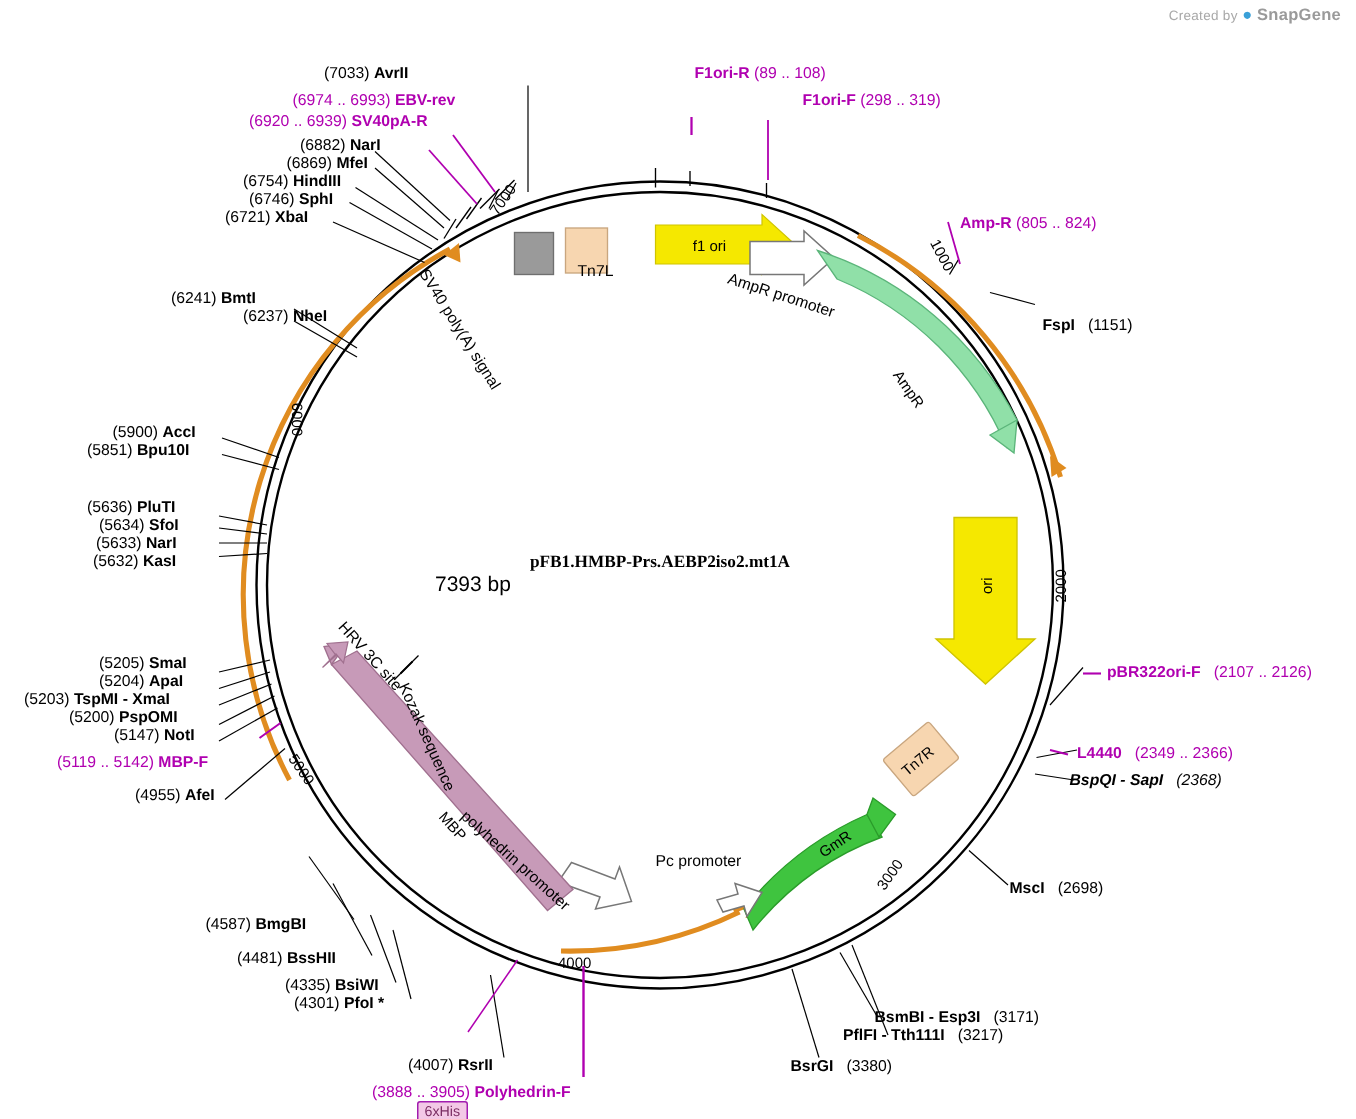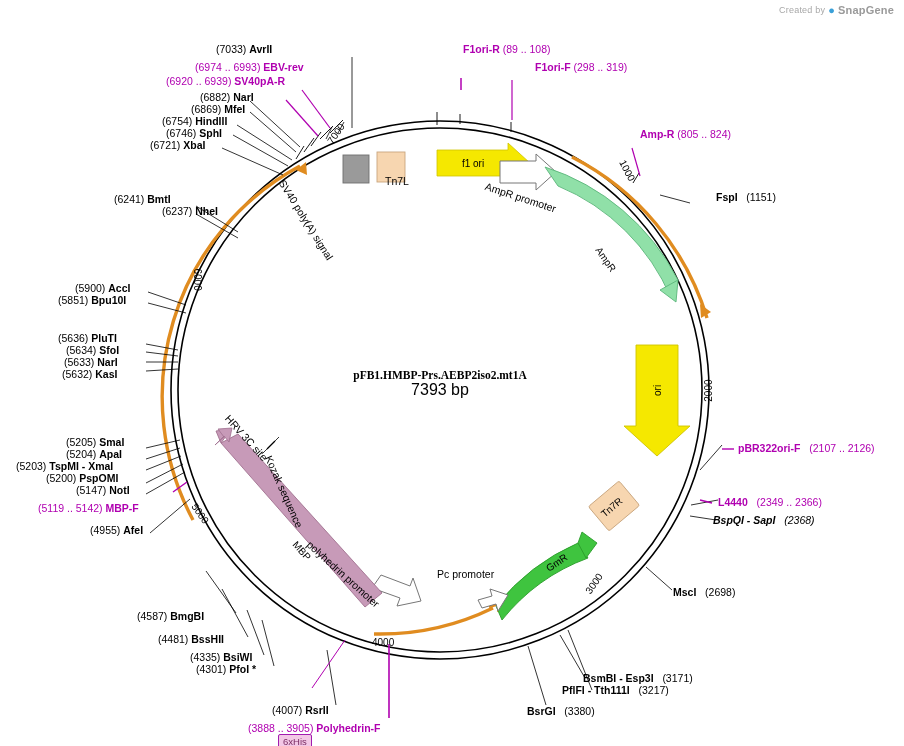--- a/index.html
+++ b/index.html
@@ -61,22 +61,22 @@
     position: absolute;
     width: 300px;
     text-align: center;
     font-size: 11.5px;
     font-weight: bold;
     color: #000;
   }
   .plasmid-sub {
     position: absolute;
     width: 300px;
-    text-align: center;
-    font-size: 16px;
+    text-align: left;
+    font-size: 14px;
     color: #000;
   }
   .tag6x {
     position: absolute;
     background: #f3c8e6;
     border: 1px solid #a21caf;
     color: #7a2d63;
     font-size: 9.5px;
     padding: 1px 4px;
     border-radius: 2px;
@@ -304,34 +304,34 @@
   </div>
 
   <div class="lbl purple" style="left:463px; top:44px;">
     <span class="nm">F1ori-R</span>
     <span class="ps">(89 .. 108)</span>
   </div>
   <div class="lbl purple" style="left:535px; top:62px;">
     <span class="nm">F1ori-F</span>
     <span class="ps">(298 .. 319)</span>
   </div>
-  <div class="lbl purple" style="left:640px; top:129px;text-align:center;">
+  <div class="lbl purple" style="left:640px; top:144px;text-align:center;">
     <span class="nm">Amp-R</span>
     <span class="ps">(805 .. 824)</span>
   </div>
 
   <svg style="position:absolute; left:0; top:0; width:904px; height:746px; pointer-events:none;">
     <line x1="461" y1="78" x2="461" y2="90" stroke="#b000b0" stroke-width="1.5"></line>
     <line x1="512" y1="80" x2="512" y2="120" stroke="#b000b0" stroke-width="1.2"></line>
     <line x1="632" y1="148" x2="640" y2="176" stroke="#b000b0" stroke-width="1.2"></line>
     <line x1="302" y1="90" x2="330" y2="128" stroke="#b000b0" stroke-width="1.2"></line>
     <line x1="286" y1="100" x2="318" y2="136" stroke="#b000b0" stroke-width="1.2"></line>
   </svg>
 
-  <div class="lbl" style="left:695px; top:192px;margin-left:21px;">
+  <div class="lbl" style="left:695px; top:212px;">
     <span class="nm">FspI</span>
     &nbsp;&nbsp;<span class="ps">(1151)</span>
   </div>
   <div class="lbl purple" style="left:738px; top:443px;">
     <span class="nm">pBR322ori-F</span>
     &nbsp;&nbsp;<span class="ps">(2107 .. 2126)</span>
   </div>
   <div class="lbl purple" style="left:718px; top:497px;">
     <span class="nm">L4440</span>
     &nbsp;&nbsp;<span class="ps">(2349 .. 2366)</span>

